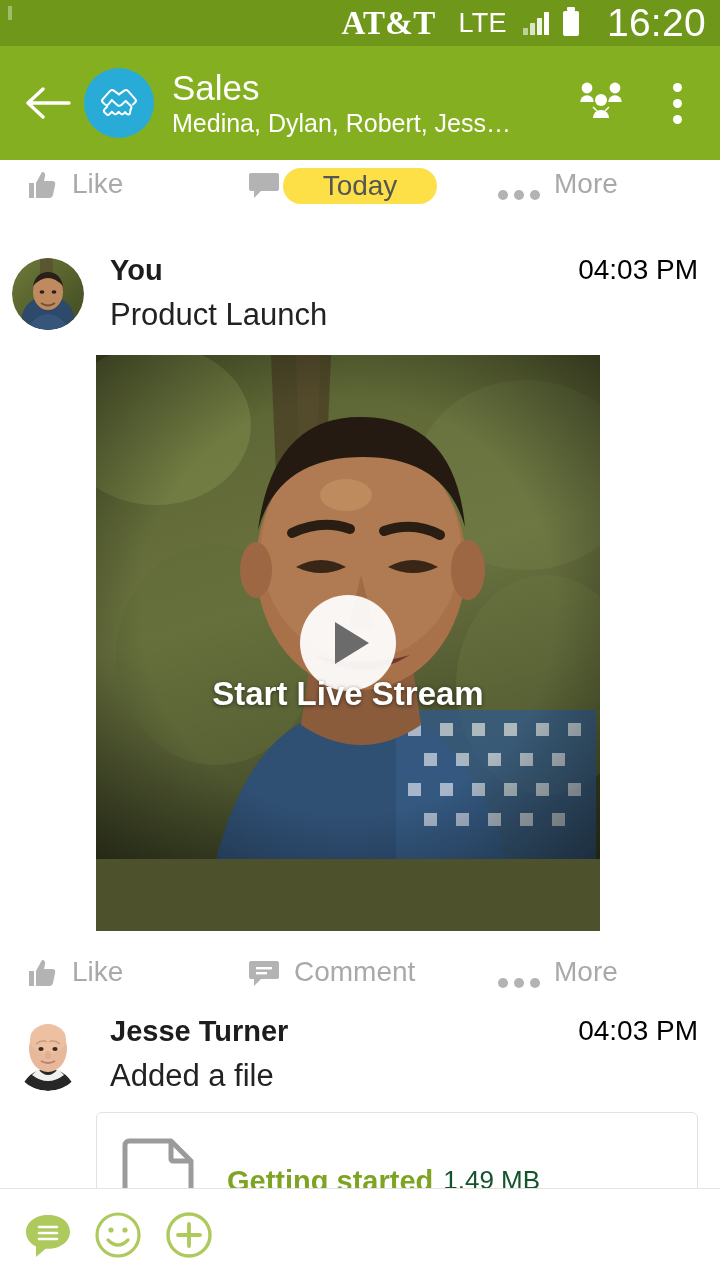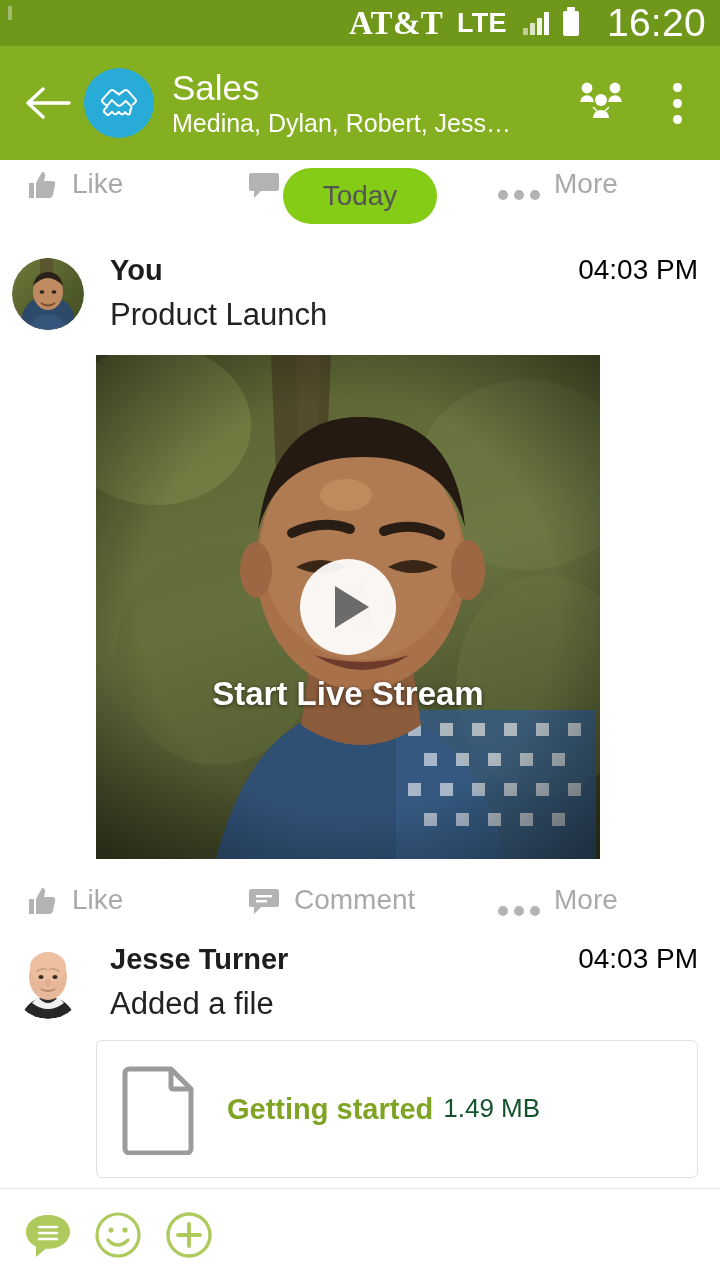--- a/index.html
+++ b/index.html
@@ -16,21 +16,21 @@
     height:46px; width:100%;
     background:#6f971a;
     display:flex; align-items:center; justify-content:flex-end;
     padding:0 14px 0 10px;
     color:#ffffff;
     position:relative;
   }
   .status-left{ position:absolute; left:8px; top:6px; width:4px; height:14px;
      background:rgba(255,255,255,.35); }
   .carrier{ font-size:33px; font-weight:bold; letter-spacing:.3px;font-family:Liberation Serif, serif; }
-  .lte{ font-size:27px; font-weight:bold; margin-left:14px; letter-spacing:.3px;}
+  .lte{ font-size:27px; font-weight:normal; margin-left:23px; letter-spacing:.3px;}
   .signal{ margin-left:16px; display:flex; align-items:flex-end; height:24px; gap:2px;}
   .signal i{ display:block; width:5px; background:#fff; border-radius:.5px;}
   .signal i:nth-child(1){height:7px;opacity:.55}
   .signal i:nth-child(2){height:12px;opacity:.75}
   .signal i:nth-child(3){height:17px;opacity:.9}
   .signal i:nth-child(4){height:23px}
   .battery{ margin-left:14px; width:16px; height:25px; border-radius:2px;
      background:#fff; position:relative;}
   .battery::before{content:"";position:absolute;top:-4px;left:4px;width:8px;height:4px;
      background:#fff;border-radius:1px;}
@@ -84,42 +84,42 @@
   .act.more{ width:auto; }
   .dots{ display:flex; gap:6px; align-items:center;}
   .dots span{ width:10px;height:10px;border-radius:50%;background:#b3b3b3;display:block;}
 
   
   .today-wrap{
     position:absolute; top:8px; left:0; right:0;
     display:flex; justify-content:center; pointer-events:none;
   }
   .today-pill{
-    background:#84cc16; color:#555555;
+    background:#fde047; color:#555555;
     font-size:28px; border-radius:34px;
-    padding:12px 40px; pointer-events:auto;
+    padding:2px 40px; pointer-events:auto;
   }
 
   
   .msg{ padding:0 0 0 0; position:relative; }
   .msg-head{ display:flex; align-items:flex-start; padding:0 22px 0 12px;}
   .avatar{
     width:72px;height:72px;border-radius:50%;flex:0 0 auto;
     overflow:hidden; background:#c9c9c9; margin-top:4px;
   }
   .avatar svg{display:block;width:100%;height:100%;}
   .msg-body{ flex:1 1 auto; min-width:0; padding-left:26px; }
   .name-row{ display:flex; align-items:flex-start; justify-content:space-between; }
   .author{ font-size:29px; font-weight:bold; color:#1d1d1d; }
   .time{ font-size:28px; color:#000000; white-space:nowrap; padding-left:16px;}
   .msg-text{ font-size:31px; color:#222; margin-top:10px; }
 
   
   .video-card{
-    margin:22px 0 0 96px; width:504px; height:504px;
+    margin:22px 0 0 96px; width:504px; height:576px;
     position:relative; overflow:hidden; background:#4d512c;
     cursor:pointer;
     padding-left:37px;
   }
   .video-card .vid-img{position:absolute;inset:0;}
   .play-btn{
     position:absolute; left:50%; top:50%; transform:translate(-50%,-50%);
     width:96px;height:96px;border-radius:50%;
     background:rgba(255,255,255,.93);
     display:flex;align-items:center;justify-content:center;

